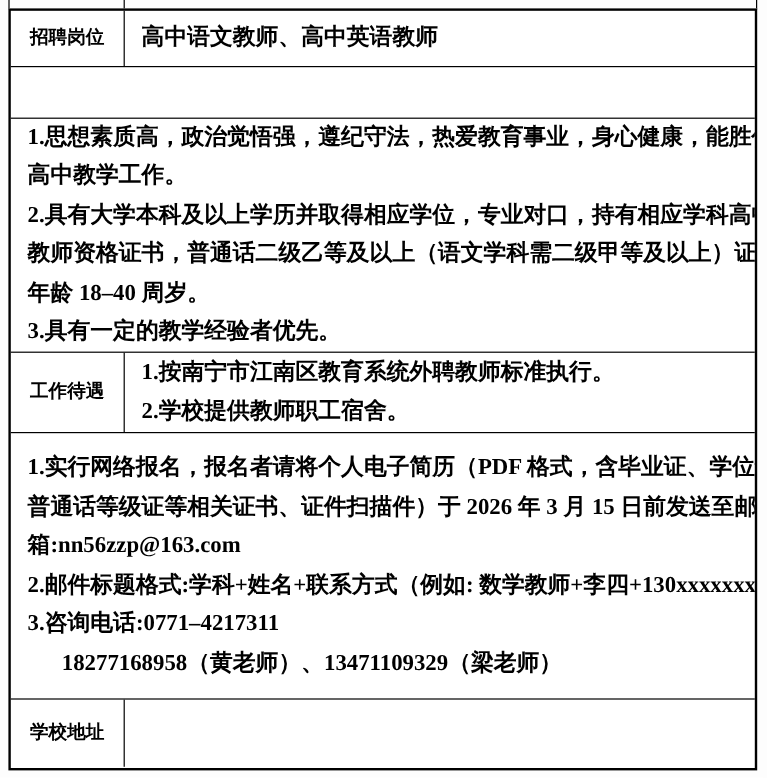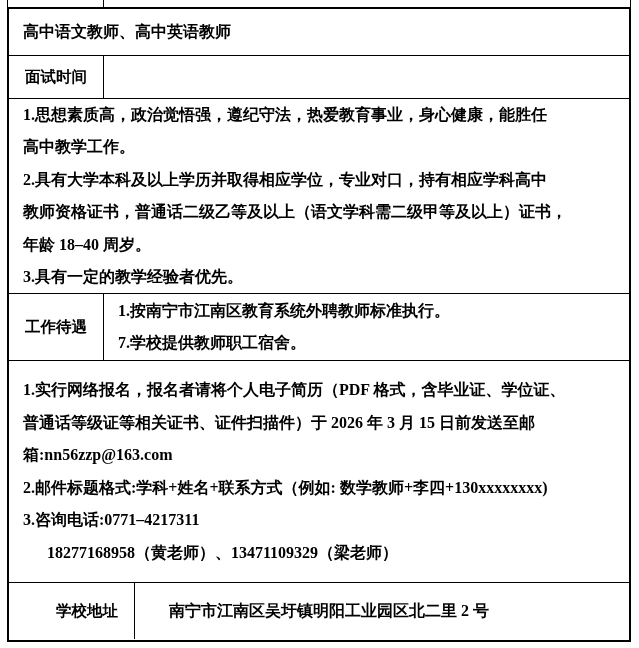--- a/index.html
+++ b/index.html
@@ -45,21 +45,21 @@
     border-bottom: 1px solid #000;
     flex: 0 0 auto;
   }
   .row:last-child { border-bottom: none; }
 
   .r0 { height: 46px; }
   .r1 { height: 42px; }
   .r2 { height: 194px; }
   .r3 { height: 66px; }
   .r4 { height: 221px; }
-  .r5 { height: 56px; margin-left: 31px; }
+  .r5 { height: 56px; }
 
   .label-cell {
     width: 94px;
     flex: 0 0 94px;
     border-right: 1px solid #000;
     display: flex;
     align-items: center;
     justify-content: center;
     text-align: center;
     font-size: 15.5px;
@@ -67,68 +67,67 @@
     white-space: pre;
     overflow: hidden;
   }
   .content-cell {
     flex: 1 1 auto;
     display: flex;
     flex-direction: column;
     justify-content: center;
     padding-left: 14px;
     padding-right: 4px;
-    font-size: 16px;
+    font-size: 19px;
     line-height: 32.5px;
     white-space: pre;
     overflow: hidden;
   }
 </style>
 </head>
 <body>
 
 <div class="stage">
 
   <div class="tick tick-left"></div>
   <div class="tick tick-mid"></div>
   <div class="tick tick-right"></div>
 
   <div class="doc-table">
 
     <div class="row r0">
+      <div class="label-cell">招聘岗位</div>
       <div class="content-cell">高中语文教师、高中英语教师</div>
     </div>
 
     <div class="row r1">
-      <div class="label-cell">面试时间</div>
     </div>
 
     <div class="row r2">
       <div class="content-cell">1.思想素质高，政治觉悟强，遵纪守法，热爱教育事业，身心健康，能胜任
 高中教学工作。
 2.具有大学本科及以上学历并取得相应学位，专业对口，持有相应学科高中
 教师资格证书，普通话二级乙等及以上（语文学科需二级甲等及以上）证书，
 年龄 18–40 周岁。
 3.具有一定的教学经验者优先。</div>
     </div>
 
     <div class="row r3">
       <div class="label-cell">工作待遇</div>
       <div class="content-cell">1.按南宁市江南区教育系统外聘教师标准执行。
-7.学校提供教师职工宿舍。</div>
+2.学校提供教师职工宿舍。</div>
     </div>
 
     <div class="row r4">
       <div class="content-cell">1.实行网络报名，报名者请将个人电子简历（PDF 格式，含毕业证、学位证、
 普通话等级证等相关证书、证件扫描件）于 2026 年 3 月 15 日前发送至邮
 箱:nn56zzp@163.com
 2.邮件标题格式:学科+姓名+联系方式（例如: 数学教师+李四+130xxxxxxxx)
 3.咨询电话:0771–4217311
       18277168958（黄老师）、13471109329（梁老师）</div>
     </div>
 
     <div class="row r5">
       <div class="label-cell">学校地址</div>
-      <div class="content-cell">     南宁市江南区吴圩镇明阳工业园区北二里 2 号</div>
     </div>
 
   </div>
 </div>
 
 </body></html>

